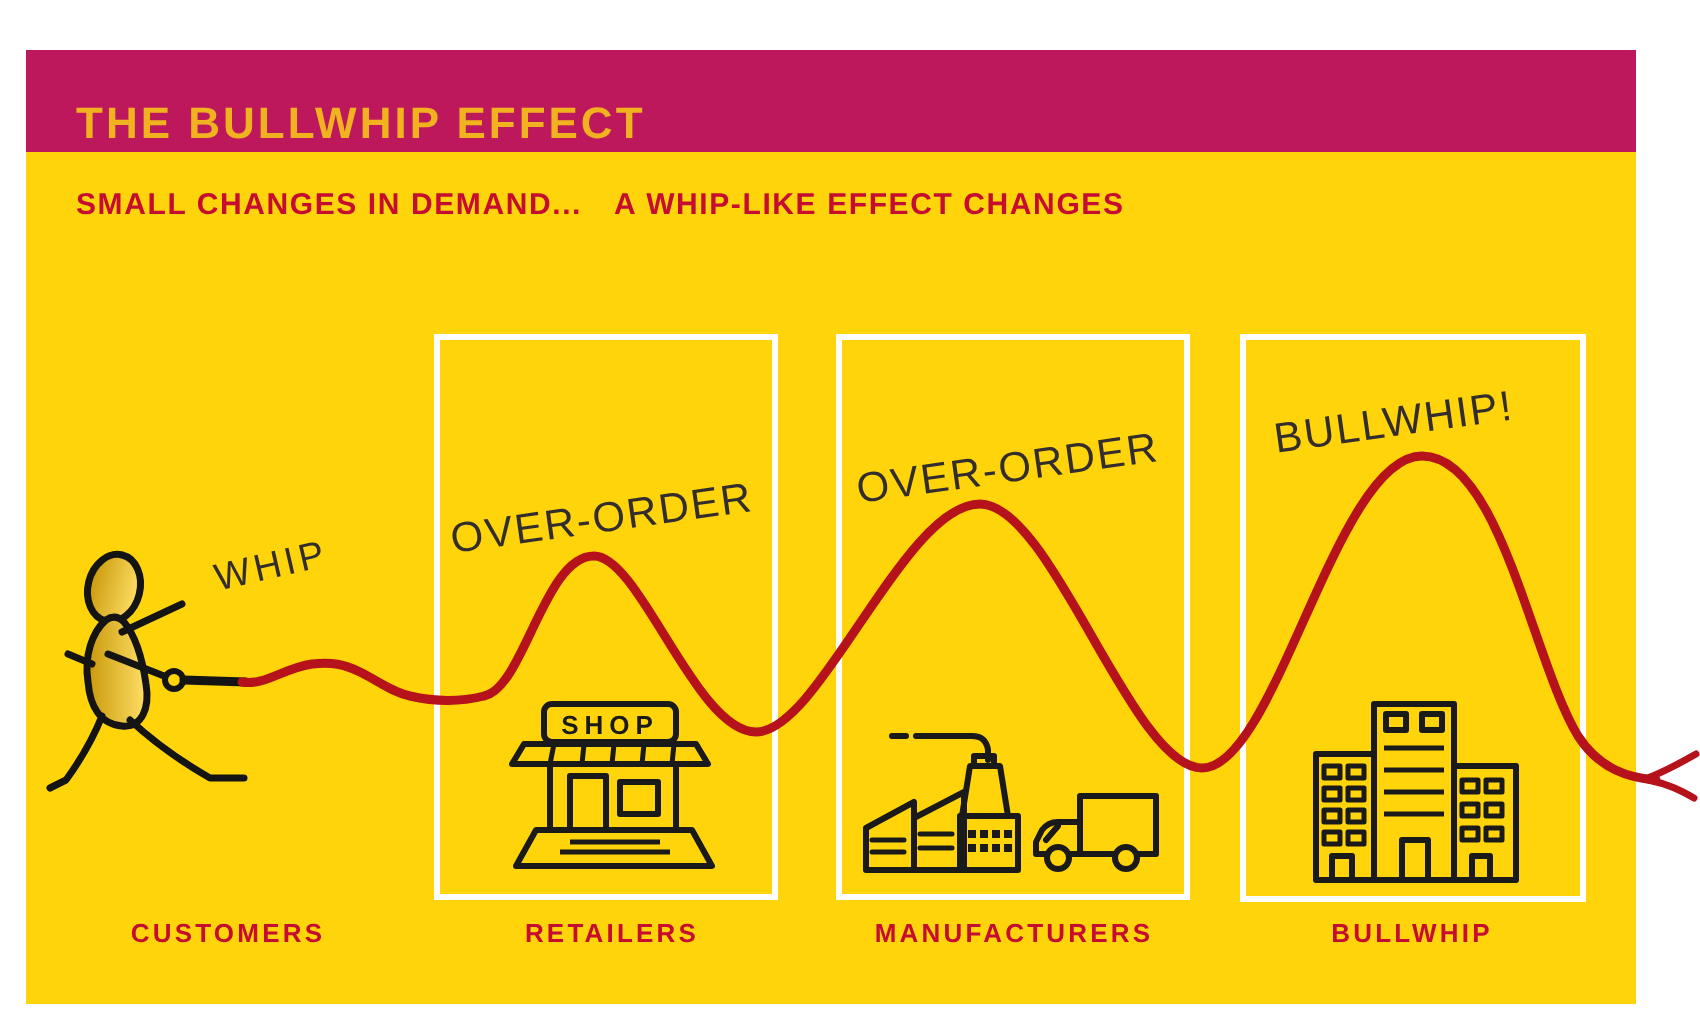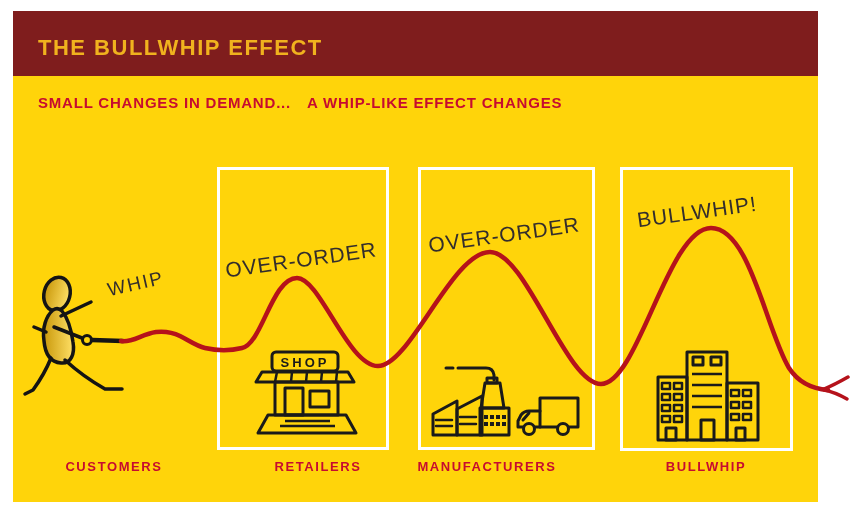--- a/index.html
+++ b/index.html
@@ -1,33 +1,33 @@
 <!DOCTYPE html>
 <html><head>
 <meta charset="utf-8">
 <style>
   html,body{margin:0;padding:0;}
   .page{position:relative;width:850px;height:510px;background:#ffffff;font-family:"Liberation Sans",sans-serif;overflow:hidden;}
-  .header{position:absolute;left:13px;top:11px;width:805px;height:74px;background:#7f1d1d;}
+  .header{position:absolute;left:13px;top:25px;width:805px;height:74px;background:#be185d;}
   .title{position:absolute;left:25px;top:50%;transform:translateY(-50%);color:#F0B21E;font-size:22px;font-weight:bold;letter-spacing:1.5px;white-space:nowrap;}
   .canvas{position:absolute;left:13px;top:76px;width:805px;height:426px;background:#FFD40A;}
   .subtitle{position:absolute;left:38px;top:94px;display:flex;gap:16px;color:#C60C30;font-weight:bold;font-size:15px;letter-spacing:0.8px;white-space:nowrap;}
   .stage-box{position:absolute;border:3px solid #FFFFFF;box-sizing:border-box;background:transparent;}
   .box-retailers{left:217px;top:167px;width:172px;height:283px;}
   .box-manufacturers{left:418px;top:167px;width:177px;height:283px;}
   .box-suppliers{left:620px;top:167px;width:173px;height:284px;}
   .annotation{position:absolute;color:#332D2D;white-space:nowrap;font-weight:normal;}
   .ann-whip{left:136px;top:284px;font-size:19px;letter-spacing:2px;transform:translate(-50%,-50%) rotate(-13deg);}
   .ann-retailers{left:301px;top:260px;font-size:21px;letter-spacing:1px;transform:translate(-50%,-50%) rotate(-8deg);}
   .ann-manufacturers{left:504px;top:235px;font-size:21px;letter-spacing:1px;transform:translate(-50%,-50%) rotate(-8deg);}
   .ann-suppliers{left:697px;top:212px;font-size:21px;letter-spacing:1px;transform:translate(-50%,-50%) rotate(-8deg);}
   .stage-label{position:absolute;top:459px;transform:translateX(-50%);color:#C60C30;font-weight:bold;font-size:13px;letter-spacing:1.6px;white-space:nowrap;}
   .lbl-customers{left:114px;text-align:center;}
-  .lbl-retailers{left:306px;margin-left:12px;}
-  .lbl-manufacturers{left:487px;text-align:center;}
+  .lbl-retailers{left:306px;}
+  .lbl-manufacturers{left:507px;text-align:center;}
   .lbl-suppliers{left:706px;}
   .overlay{position:absolute;left:0;top:0;width:850px;height:510px;pointer-events:none;}
 </style>
 </head>
 <body>
 
 <div class="page">
 
   <div class="header">
     <div class="title">THE BULLWHIP EFFECT</div>

